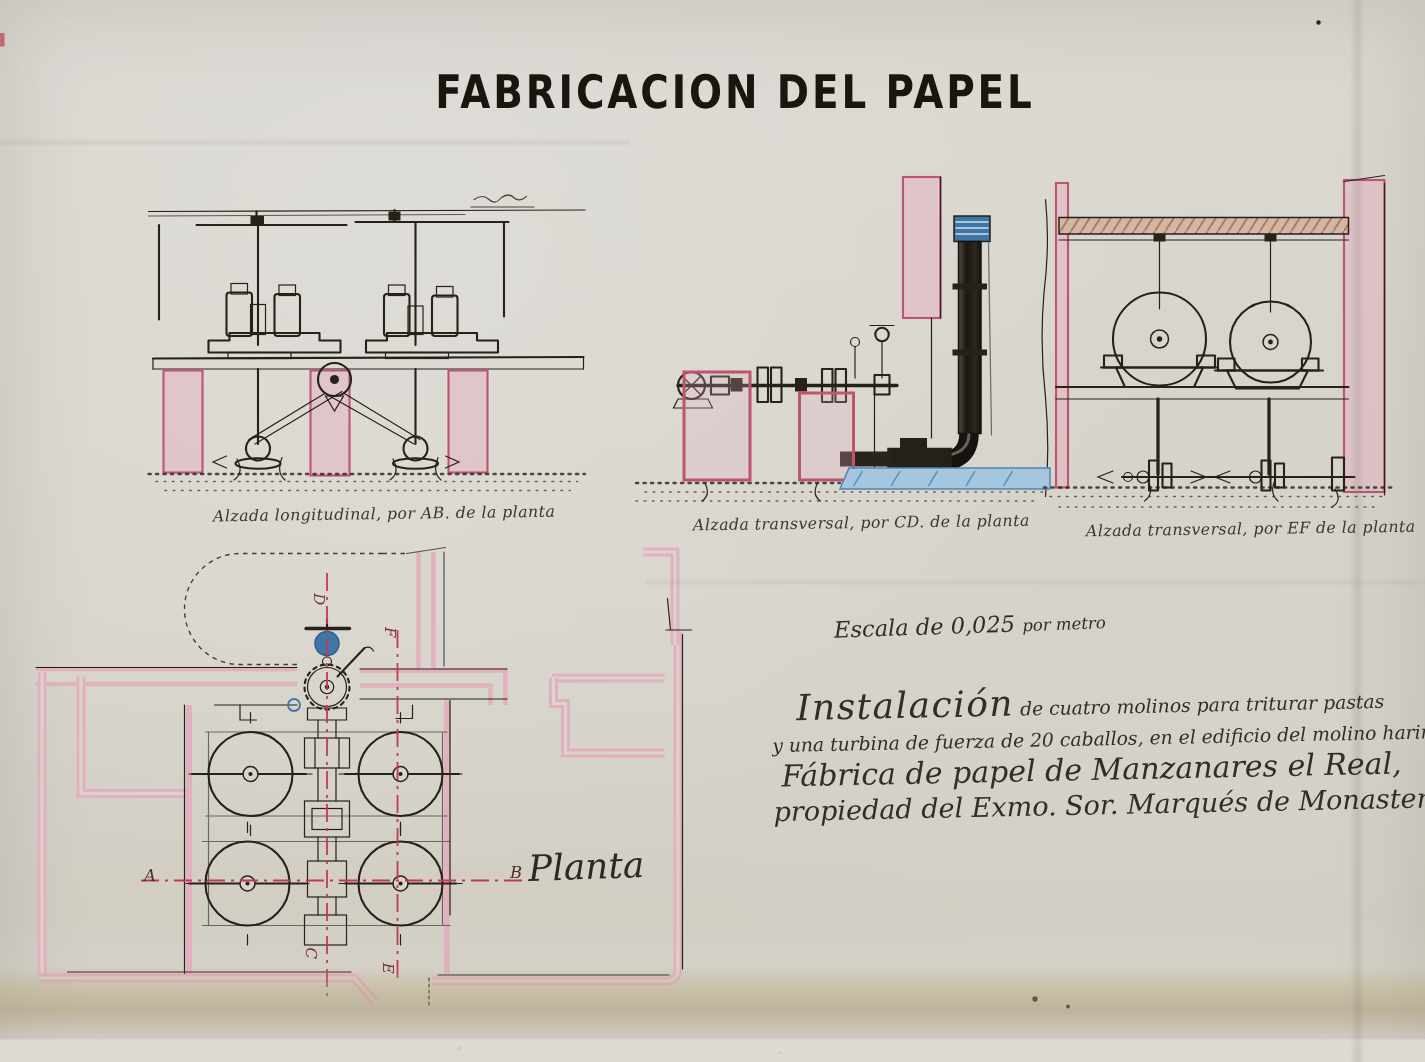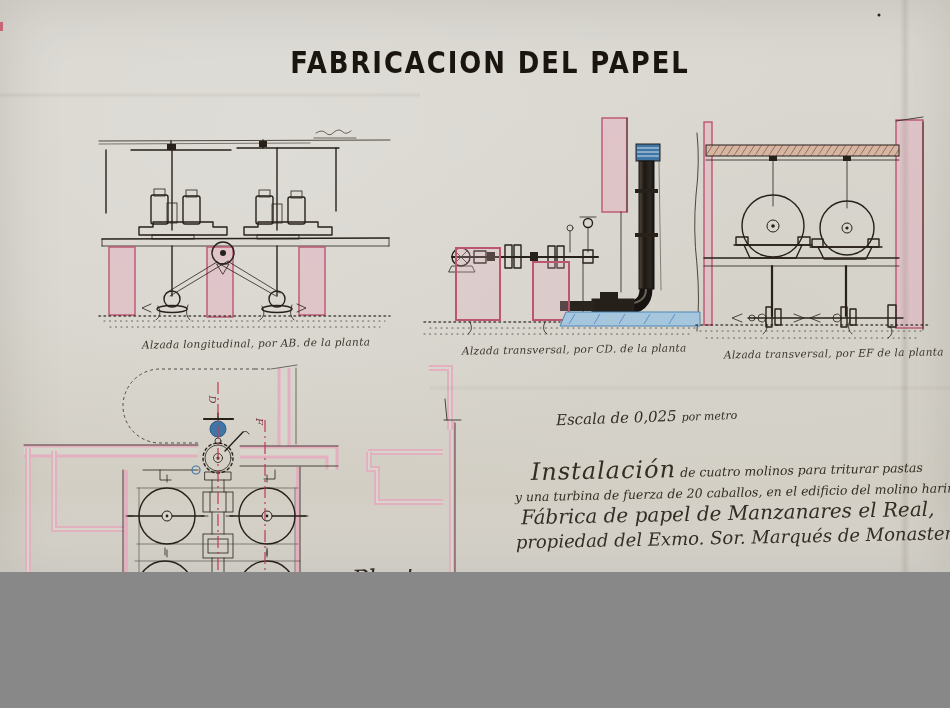--- a/index.html
+++ b/index.html
@@ -1,17 +1,17 @@
 <!DOCTYPE html>
 <html style="--paper: #d8d5cd; --ink: #27211a; --wall-pink: #e3b0bf; --wall-crimson: #bd5570; --section-red: #c23a50; --water-blue: #3f76a6; --channel-blue: #a6c6de; --beam-tan: #d6b5a3; --stipple-gray: #6e675c;"><head>
 <meta charset="utf-8">
 <style>
   html,body{margin:0;padding:0;background:#888;}
   .scan{
-    position:relative;width:950px;height:572px;overflow:hidden;
+    position:relative;width:950px;height:708px;overflow:hidden;
     font-family:"DejaVu Serif", serif;
     background:
       radial-gradient(ellipse at 28% 22%, #dedcd6 0%, rgba(222,220,214,0) 55%),
       radial-gradient(ellipse at 78% 55%, #d5d2ca 0%, rgba(213,210,202,0) 50%),
       linear-gradient(180deg,#dad8d1 0%,#d8d5cd 55%,#d2cec4 86%,#d9d6cf 100%);
     box-shadow:inset 0 0 60px rgba(90,85,70,.18);
   }
   .overlay{position:absolute;pointer-events:none;}
   .tan-band{left:0;top:644px;width:950px;height:48px;
     background:linear-gradient(180deg,rgba(186,168,128,0) 0%,rgba(186,168,128,.40) 30%,rgba(168,148,106,.48) 62%,rgba(200,190,168,.15) 100%);}

